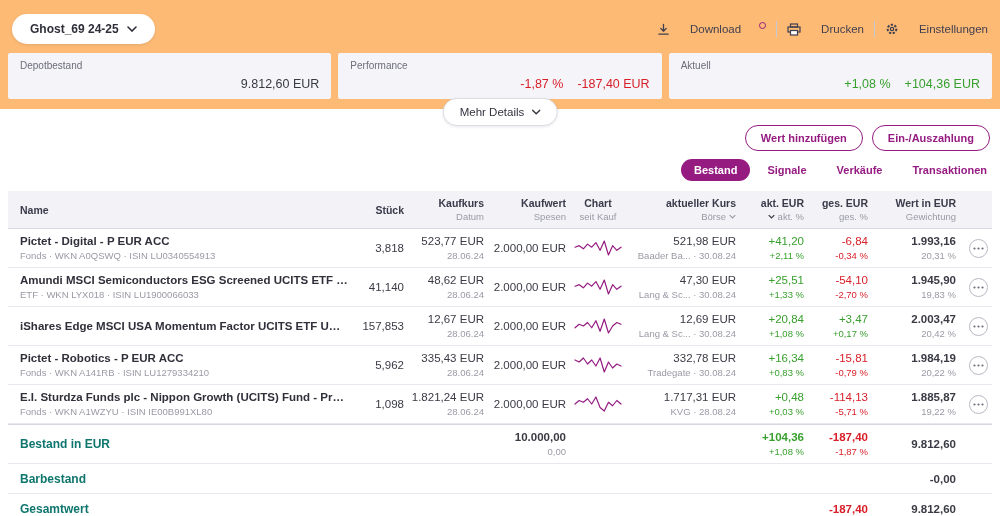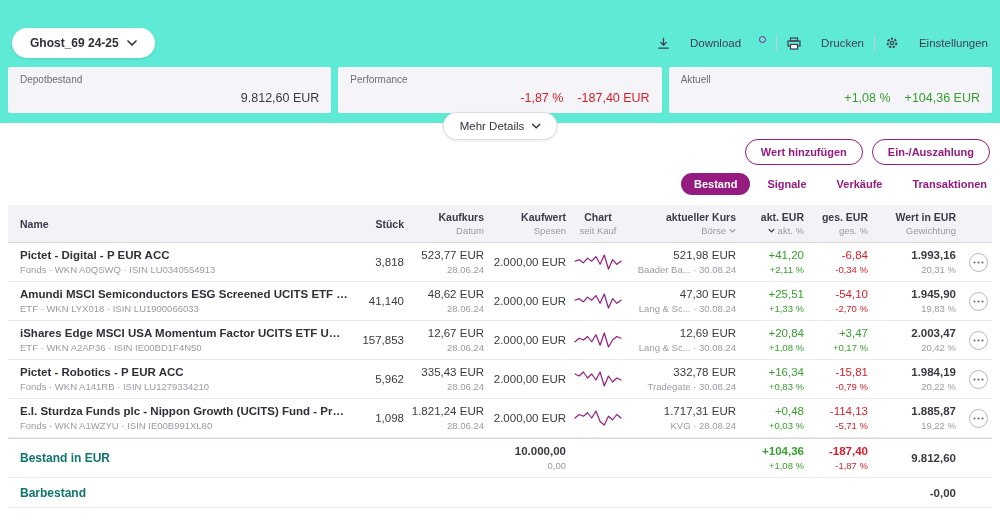--- a/index.html
+++ b/index.html
@@ -1,20 +1,20 @@
 <!DOCTYPE html>
 <html style="--accent: #951b81; --green: #38a02e; --red: #d81e28;"><head>
 <meta charset="utf-8">
 <style>
   * { margin:0; padding:0; box-sizing:border-box; }
   html,body { width:1000px; height:516px; overflow:hidden; background:#fff;
               font-family:"Liberation Sans", sans-serif; color:#3a3a45; }
 
   
-  .topbar { background:#5eead4; padding:28px 8px 10px 8px; }
+  .topbar { background:#fdba74; padding:14px 8px 10px 8px; }
   .topbar-row1 { display:flex; align-items:center; justify-content:space-between; height:30px; padding:0 4px; }
   .portfolio-pill { display:inline-flex; align-items:center; gap:8px; background:#fff; border:none;
                     border-radius:18px; padding:8px 18px; font-family:inherit; font-size:12px; font-weight:bold;
                     color:#2f2f3a; box-shadow:0 1px 3px rgba(40,40,70,.12); cursor:pointer; }
   .topbar-actions { display:flex; align-items:center; gap:10px; }
   .top-action { display:inline-flex; align-items:center; gap:20px; background:transparent; border:none;
                 font-family:inherit; font-size:11.5px; color:#3f3f50; cursor:pointer; position:relative; }
   .top-action svg { display:block; }
   .sep { width:1px; height:16px; background:#c9c9d4; }
   .badge-ring { width:7px; height:7px; border:1.6px solid var(--accent); border-radius:50%;
@@ -300,21 +300,20 @@
               <circle cx="5.5" cy="1.5" r="1.1" fill="#6e6e7a"></circle>
               <circle cx="9.5" cy="1.5" r="1.1" fill="#6e6e7a"></circle>
         </svg>
       </button>
     </div>
   </div>
 
   <div class="trow grid">
     <div class="cell">
       <div class="row-title">iShares Edge MSCI USA Momentum Factor UCITS ETF USD Acc.</div>
-      <div class="row-sub">ETF · WKN A2AP36 · ISIN IE00BD1F4N50</div>
     </div>
     <div class="cell num">
           <div class="v">157,853</div>
         </div>
     <div class="cell num">
       <div class="v">12,67 EUR</div>
           <div class="s">28.06.24</div>
     </div>
     <div class="cell num">
           <div class="v">2.000,00 EUR</div>

